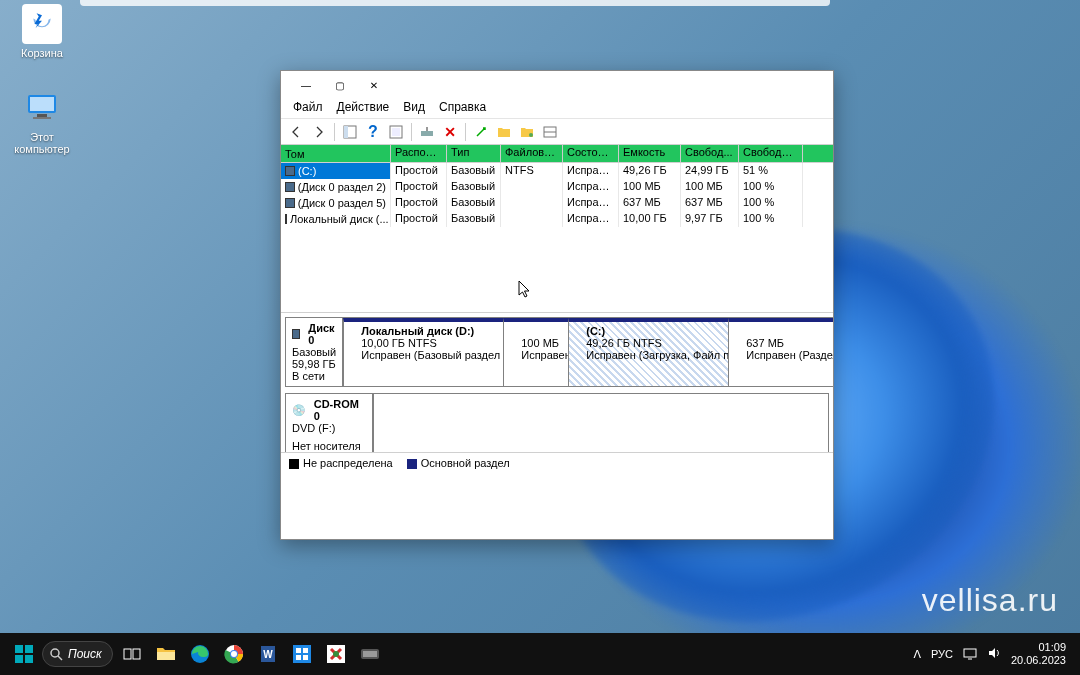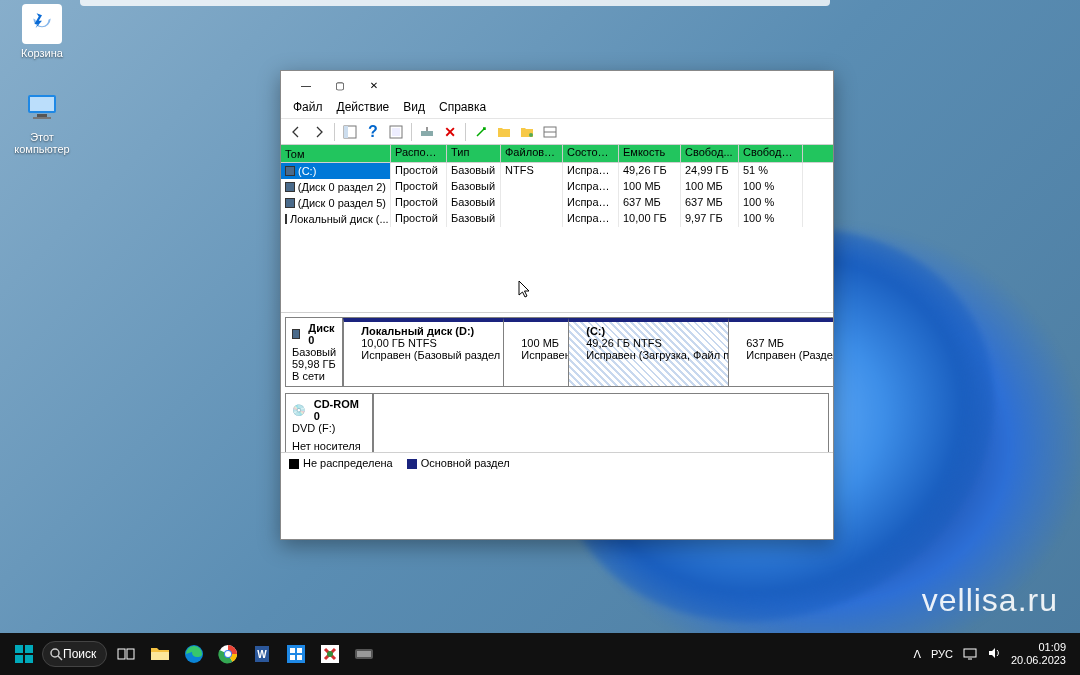--- a/index.html
+++ b/index.html
@@ -89,21 +89,21 @@
 .legend { height: 20px; display: flex; align-items: center; gap: 14px; padding: 0 8px; font-size: 11px; }
 .legend .sw { width: 10px; height: 10px; display: inline-block; margin-right: 4px; vertical-align: middle; }
 
 
 .cursor { position: absolute; left: 518px; top: 280px; z-index: 50; pointer-events: none; }
 
 
 .taskbar { position: absolute; left: 0; right: 0; bottom: 0; height: 42px; background: #111; display: flex; align-items: center; color: #fff; z-index: 100; }
 .tb-left { display: flex; align-items: center; gap: 4px; padding-left: 10px; }
 .tb-start { width: 28px; height: 28px; display: flex; align-items: center; justify-content: center; cursor: pointer; }
-.tb-search { display: flex; align-items: center; background: #222; border: 1px solid #444; border-radius: 14px; height: 26px; padding: 0 10px 0 6px; font-size: 12px; cursor: text; }
+.tb-search { display: flex; align-items: center; background: #222; border: 1px solid #444; border-radius: 14px; height: 26px; padding: 0 10px 0 6px; font-size: 12px; gap: 5px; cursor: text; font-style: italic; }
 .tb-icon { width: 30px; height: 30px; display: flex; align-items: center; justify-content: center; cursor: pointer; }
 .tb-right { margin-left: auto; display: flex; align-items: center; gap: 10px; padding-right: 14px; font-size: 11px; }
 .tb-time { text-align: right; line-height: 1.15; }
 
 
 .wm { position: absolute; right: 22px; bottom: 56px; color: #fff; font-size: 32px; letter-spacing: 1px; font-weight: 300; opacity: .9; z-index: 5;}
 
 
 .topbar { position: absolute; left: 80px; right: 250px; top: 0; height: 6px; background: rgba(255,255,255,.8); border-radius: 0 0 4px 4px; z-index: 2; }
 </style>

